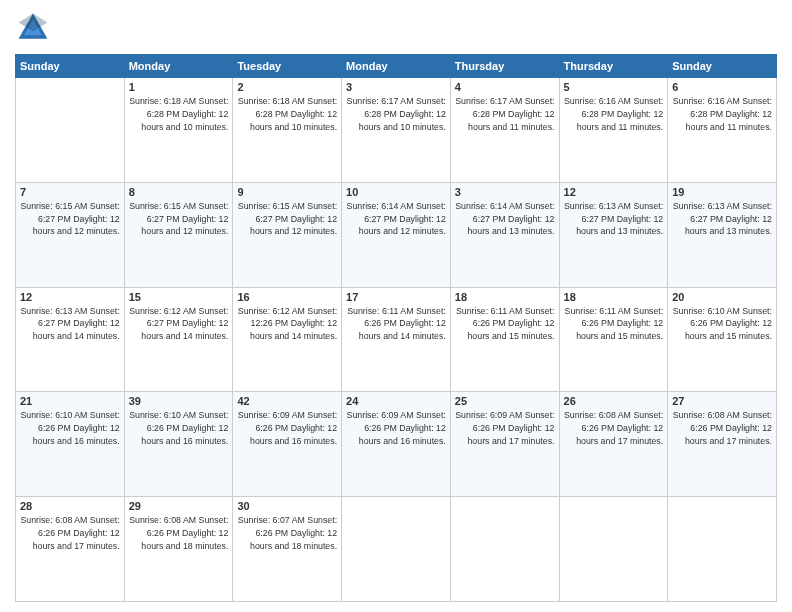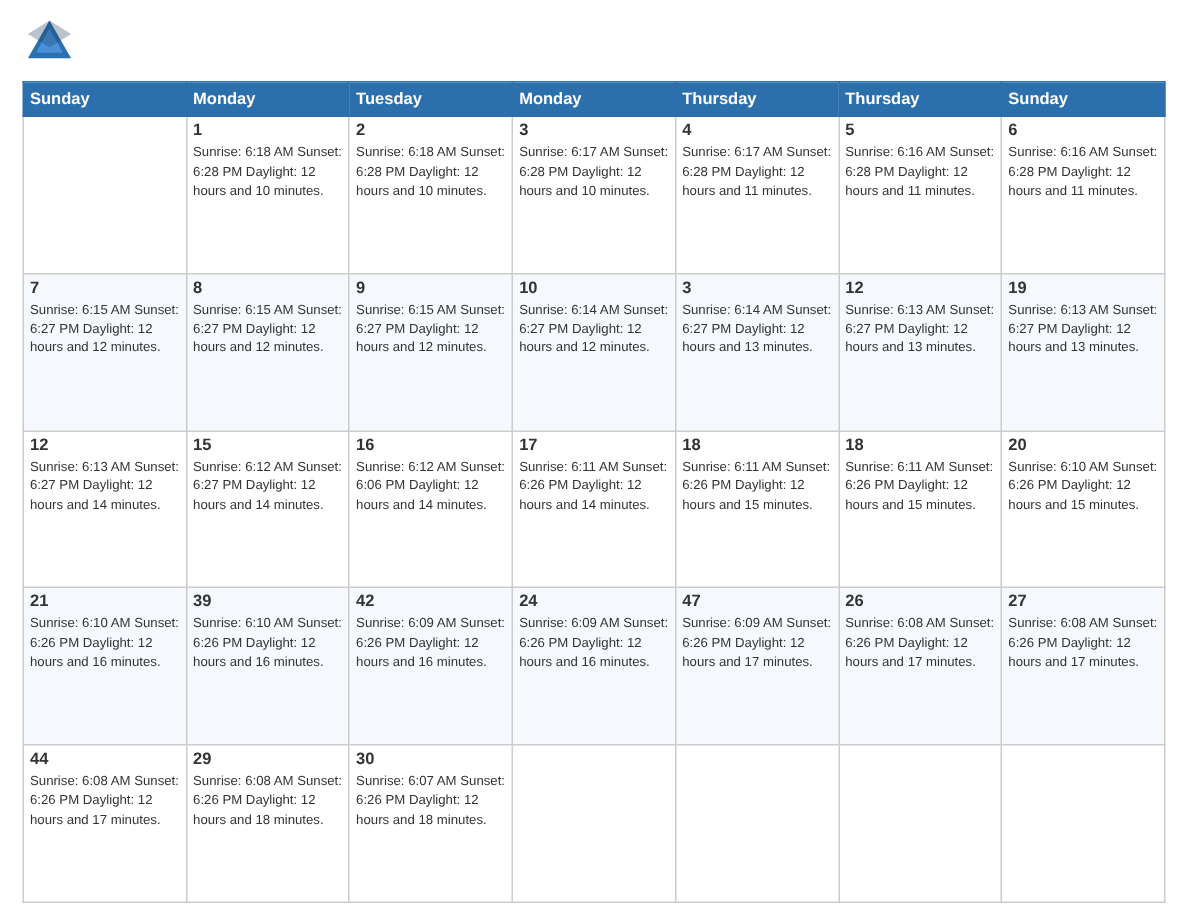--- a/index.html
+++ b/index.html
@@ -81,20 +81,21 @@
     .day-number {
       font-weight: bold;
       font-size: 11px;
       display: block;
       margin-bottom: 2px;
     }
     .day-info {
       font-size: 8.8px;
       line-height: 1.45;
       color: #333;
+      text-align: right;
     }
     .empty-cell {
       background: #fafafa;
     }
   </style>
 </head>
 <body>
 
 <div class="page">
   <div class="header">
@@ -235,21 +236,21 @@
           <td>
             <span class="day-number">15</span>
             <div class="day-info">Sunrise: 6:12 AM
 Sunset: 6:27 PM
 Daylight: 12 hours
 and 14 minutes.</div>
           </td>
           <td>
             <span class="day-number">16</span>
             <div class="day-info">Sunrise: 6:12 AM
-Sunset: 6:06 PM
+Sunset: 12:26 PM
 Daylight: 12 hours
 and 14 minutes.</div>
           </td>
           <td>
             <span class="day-number">17</span>
             <div class="day-info">Sunrise: 6:11 AM
 Sunset: 6:26 PM
 Daylight: 12 hours
 and 14 minutes.</div>
           </td>
@@ -298,21 +299,21 @@
 and 16 minutes.</div>
           </td>
           <td>
             <span class="day-number">24</span>
             <div class="day-info">Sunrise: 6:09 AM
 Sunset: 6:26 PM
 Daylight: 12 hours
 and 16 minutes.</div>
           </td>
           <td>
-            <span class="day-number">47</span>
+            <span class="day-number">25</span>
             <div class="day-info">Sunrise: 6:09 AM
 Sunset: 6:26 PM
 Daylight: 12 hours
 and 17 minutes.</div>
           </td>
           <td>
             <span class="day-number">26</span>
             <div class="day-info">Sunrise: 6:08 AM
 Sunset: 6:26 PM
 Daylight: 12 hours
@@ -321,21 +322,21 @@
           <td>
             <span class="day-number">27</span>
             <div class="day-info">Sunrise: 6:08 AM
 Sunset: 6:26 PM
 Daylight: 12 hours
 and 17 minutes.</div>
           </td>
         </tr>
         <tr>
           <td>
-            <span class="day-number">44</span>
+            <span class="day-number">28</span>
             <div class="day-info">Sunrise: 6:08 AM
 Sunset: 6:26 PM
 Daylight: 12 hours
 and 17 minutes.</div>
           </td>
           <td>
             <span class="day-number">29</span>
             <div class="day-info">Sunrise: 6:08 AM
 Sunset: 6:26 PM
 Daylight: 12 hours

